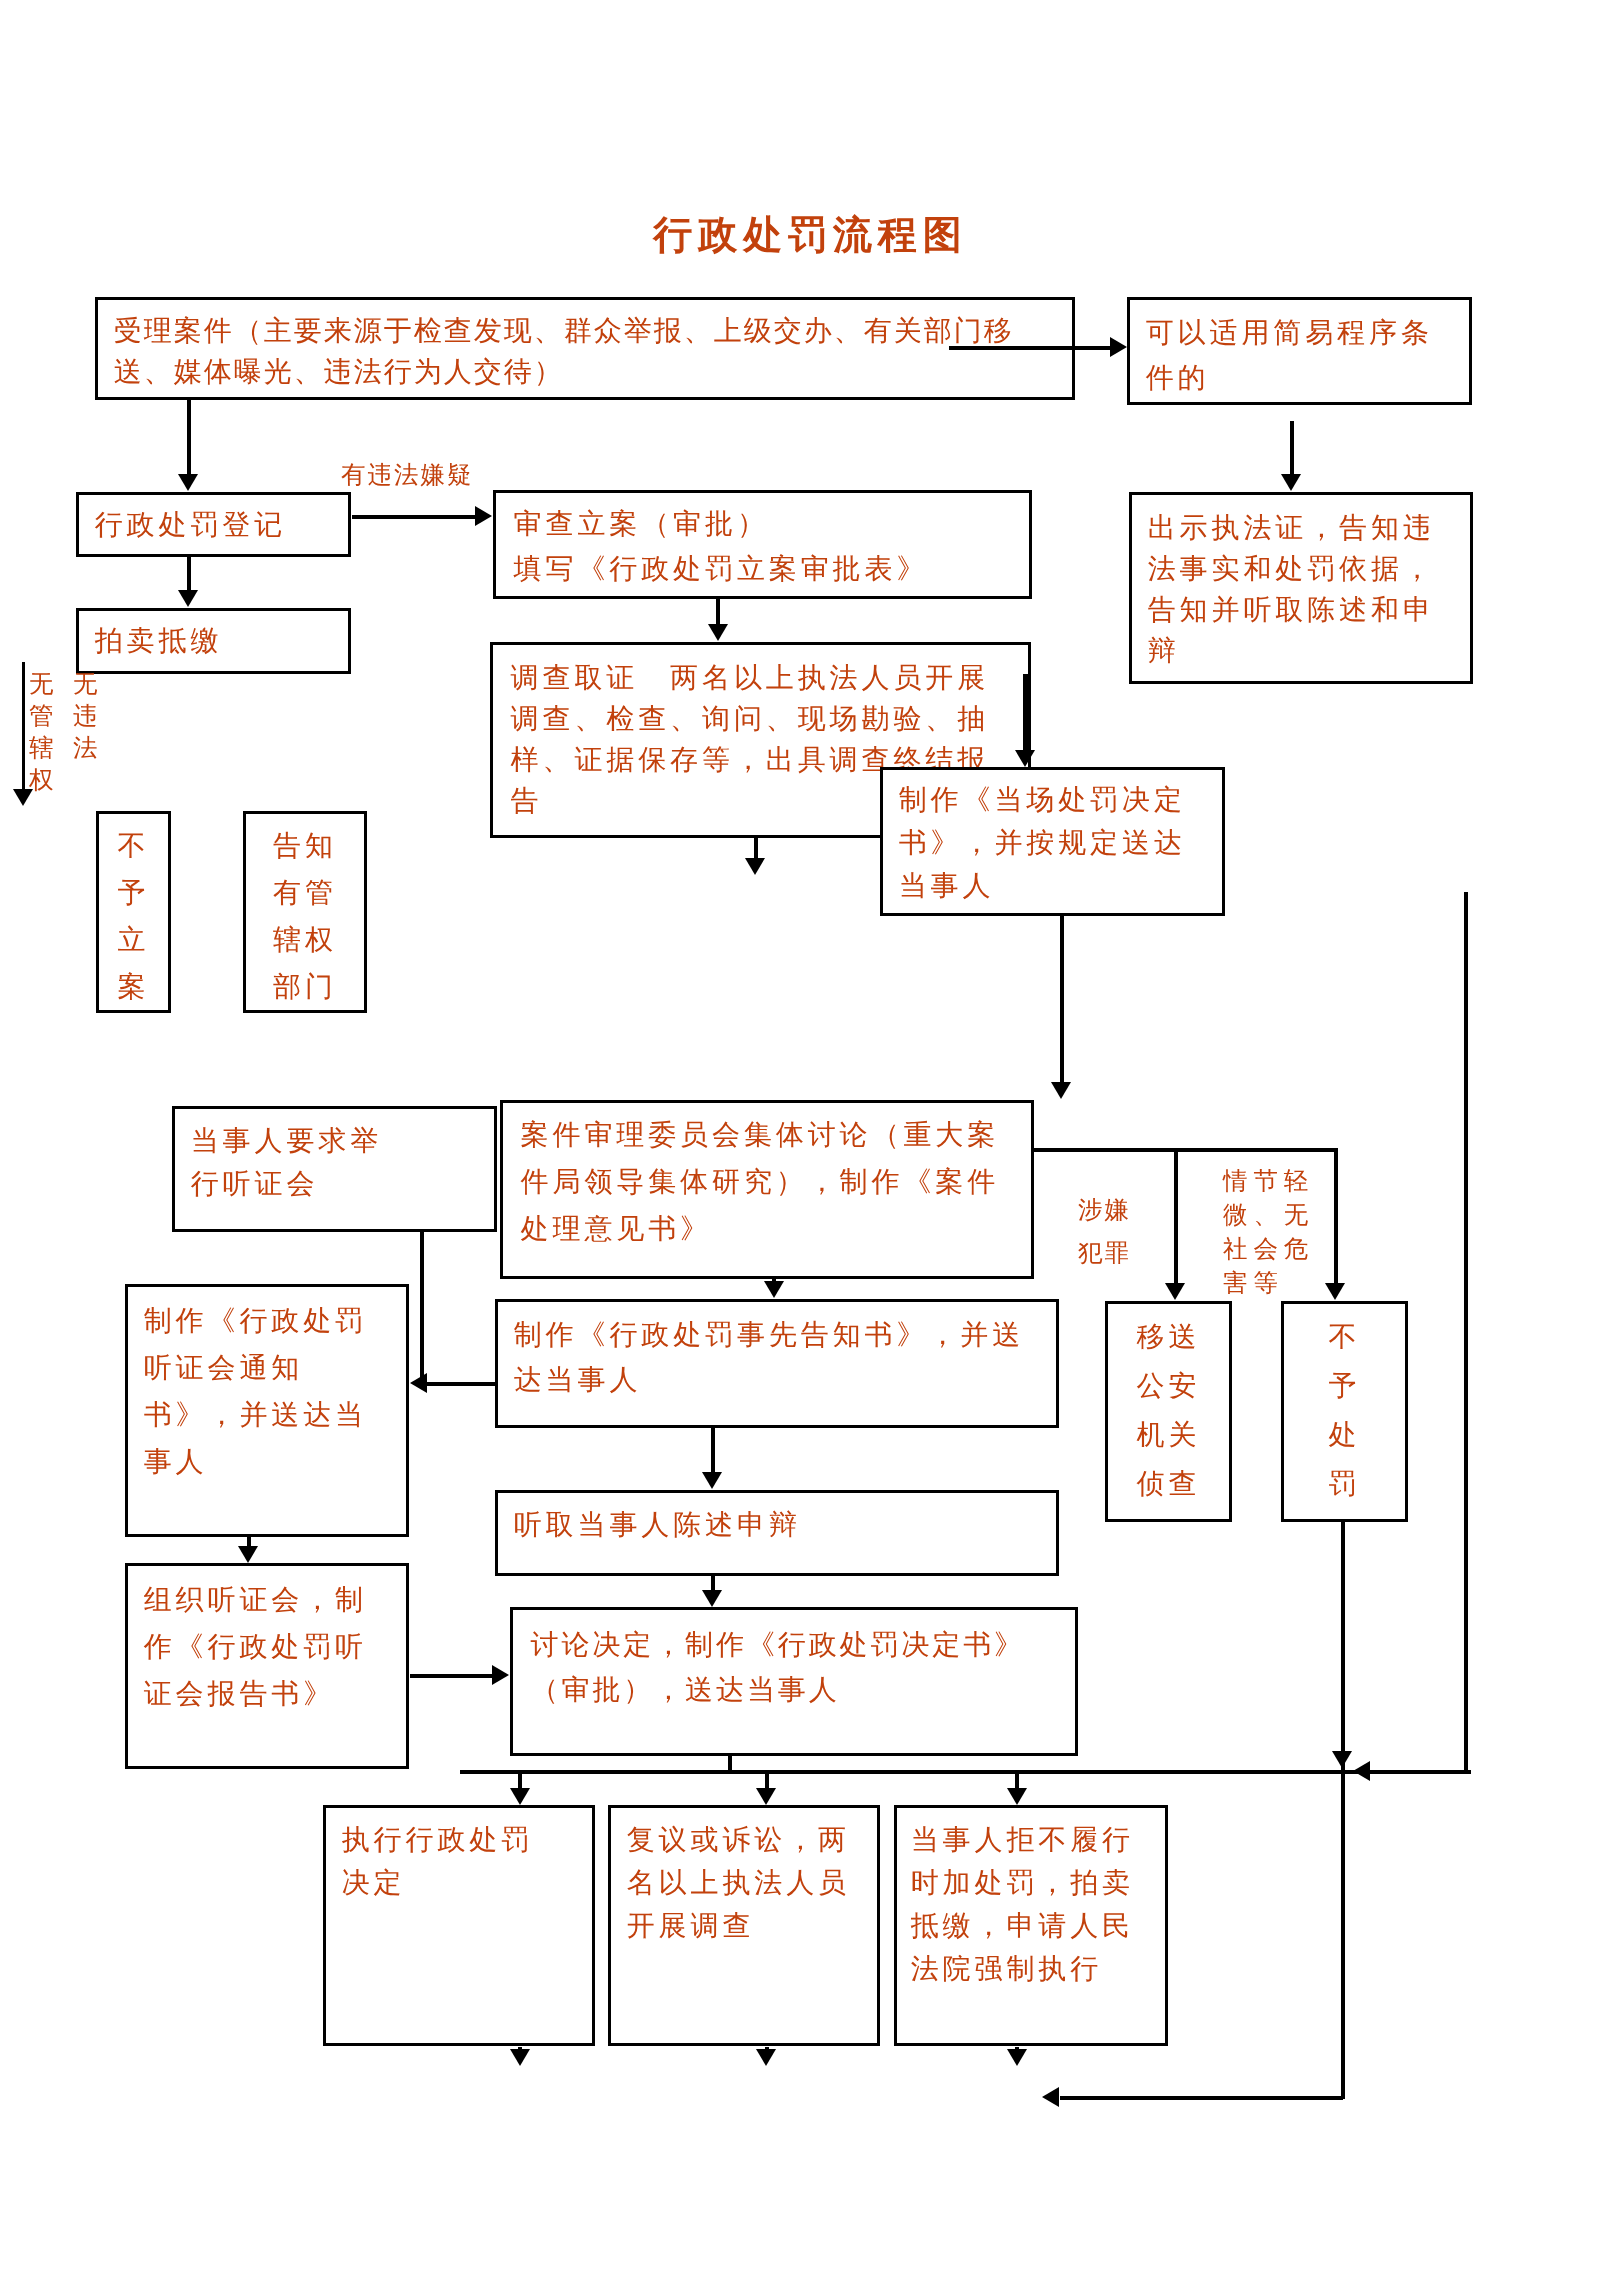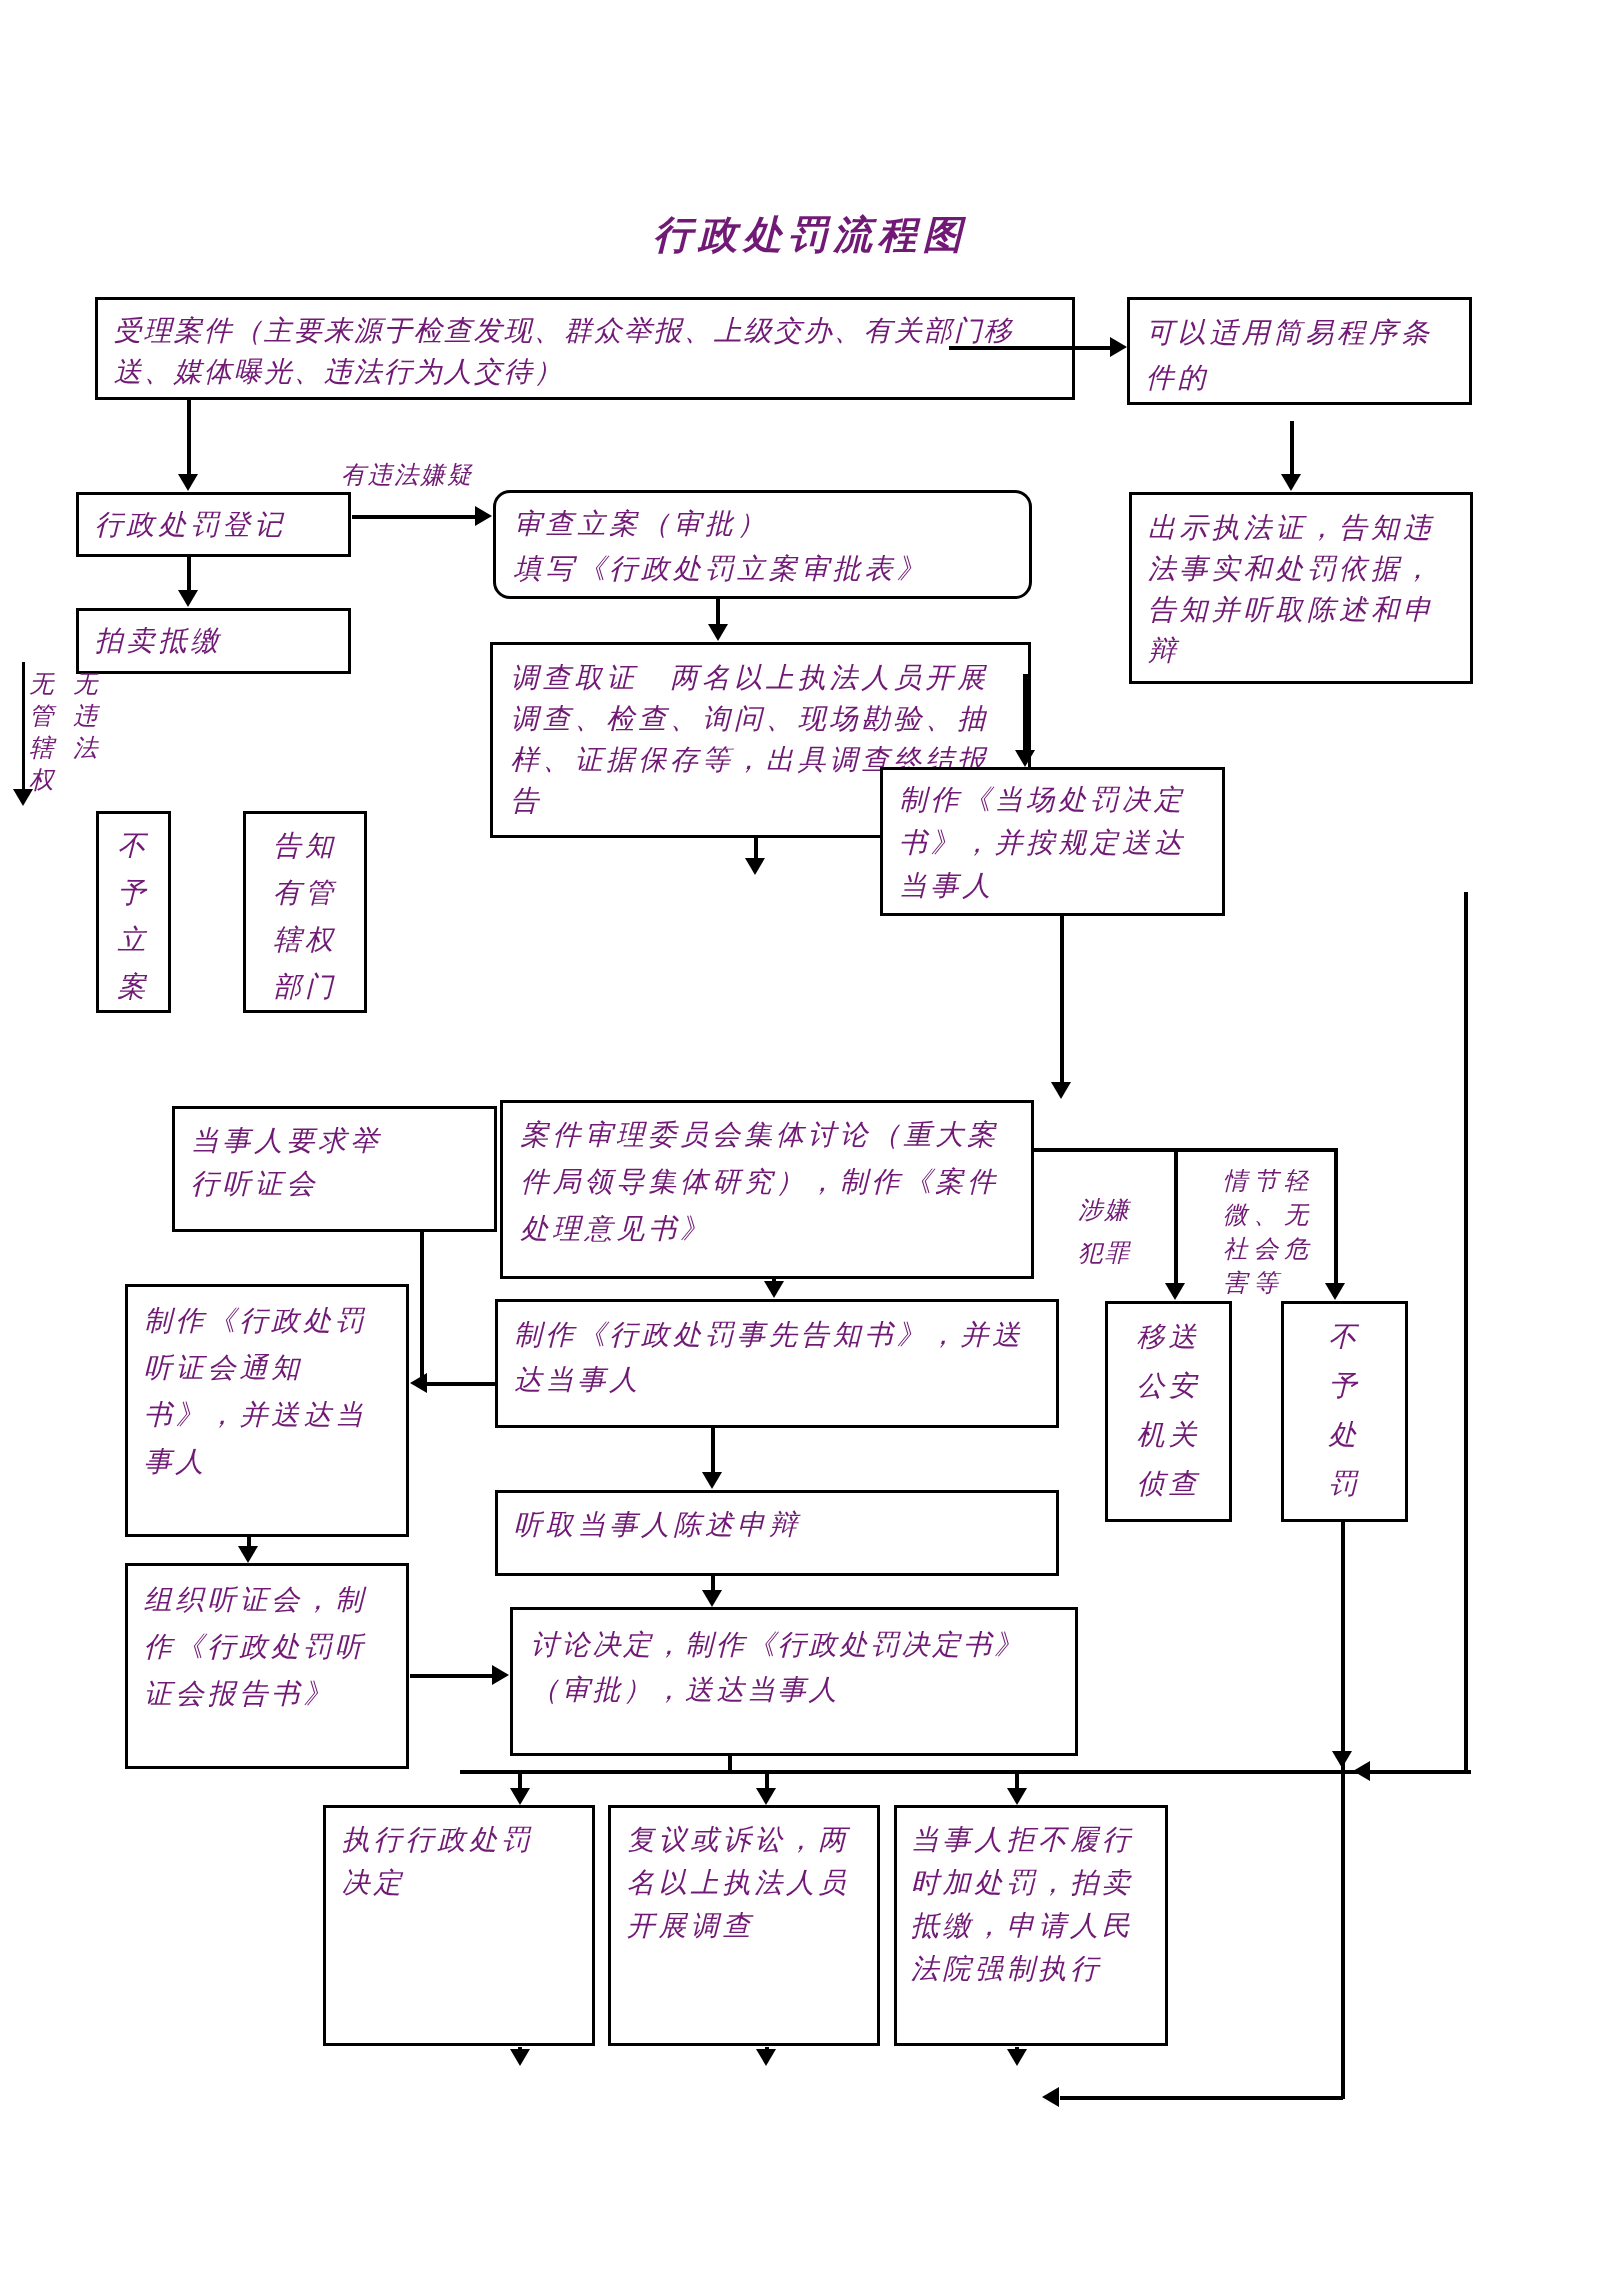--- a/index.html
+++ b/index.html
@@ -1,23 +1,22 @@
 <!DOCTYPE html>
 <html><head>
 <meta charset="utf-8">
 <style>
   html,body{margin:0;padding:0;background:#ffffff;}
   .canvas{
     position:relative;
     width:1621px;height:2293px;
     background:#ffffff;
     font-family:"DejaVu Serif","Liberation Serif",serif;
-    color:#701a75;
+    color:#c2410c;
     overflow:hidden;
-    font-style:italic;
   }
   .title{
     position:absolute;left:0;right:0;top:208px;
     text-align:center;
     font-size:39px;font-weight:bold;letter-spacing:5.9px;
     font-family:"DejaVu Sans","Liberation Sans",sans-serif;
   }
   .box{
     position:absolute;
     border:3.9px solid #000;
@@ -57,21 +56,21 @@
 <div class="canvas">
 
   <div class="title">行政处罚流程图</div>
 
   <div class="box" style="left:95px;top:297px;width:980px;height:103px;line-height:41px;letter-spacing:2px;">受理案件（主要来源于检查发现、群众举报、上级交办、有关部门移送、媒体曝光、违法行为人交待）</div>
 
   <div class="box" style="left:1127px;top:297px;width:345px;height:108px;line-height:45px;">可以适用简易程序条件的</div>
 
   <div class="box" style="left:76px;top:492px;width:275px;height:65px;line-height:39px;">行政处罚登记</div>
 
-  <div class="box" style="left:493px;top:490px;width:539px;height:109px;line-height:45px;padding:7.8px 17.6px;border-radius:17px;">审查立案（审批）
+  <div class="box" style="left:493px;top:490px;width:539px;height:109px;line-height:45px;padding:7.8px 17.6px;">审查立案（审批）
 填写《行政处罚立案审批表》</div>
 
   <div class="box" style="left:1129px;top:492px;width:344px;height:192px;line-height:41px;padding:11.8px 15.7px;">出示执法证，告知违法事实和处罚依据，告知并听取陈述和申辩</div>
 
   <div class="box" style="left:76px;top:608px;width:275px;height:66px;line-height:39px;">拍卖抵缴</div>
 
   <div class="box" style="left:490px;top:642px;width:541px;height:196px;line-height:41px;padding:11.8px 17.6px;">调查取证　两名以上执法人员开展调查、检查、询问、现场勘验、抽样、证据保存等，出具调查终结报告</div>
 
   <div class="box vcol" style="left:96px;top:811px;width:75px;height:202px;">不
 予

